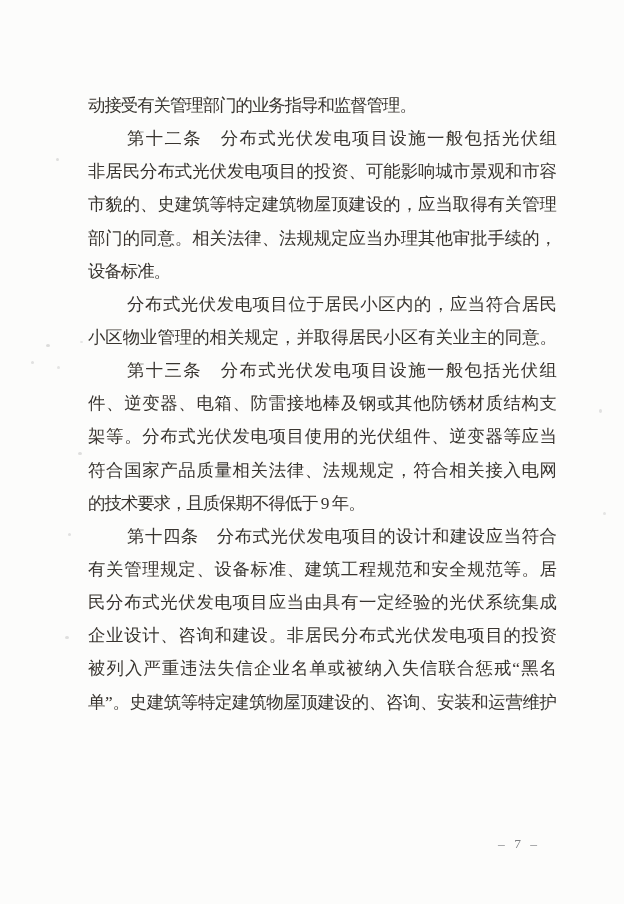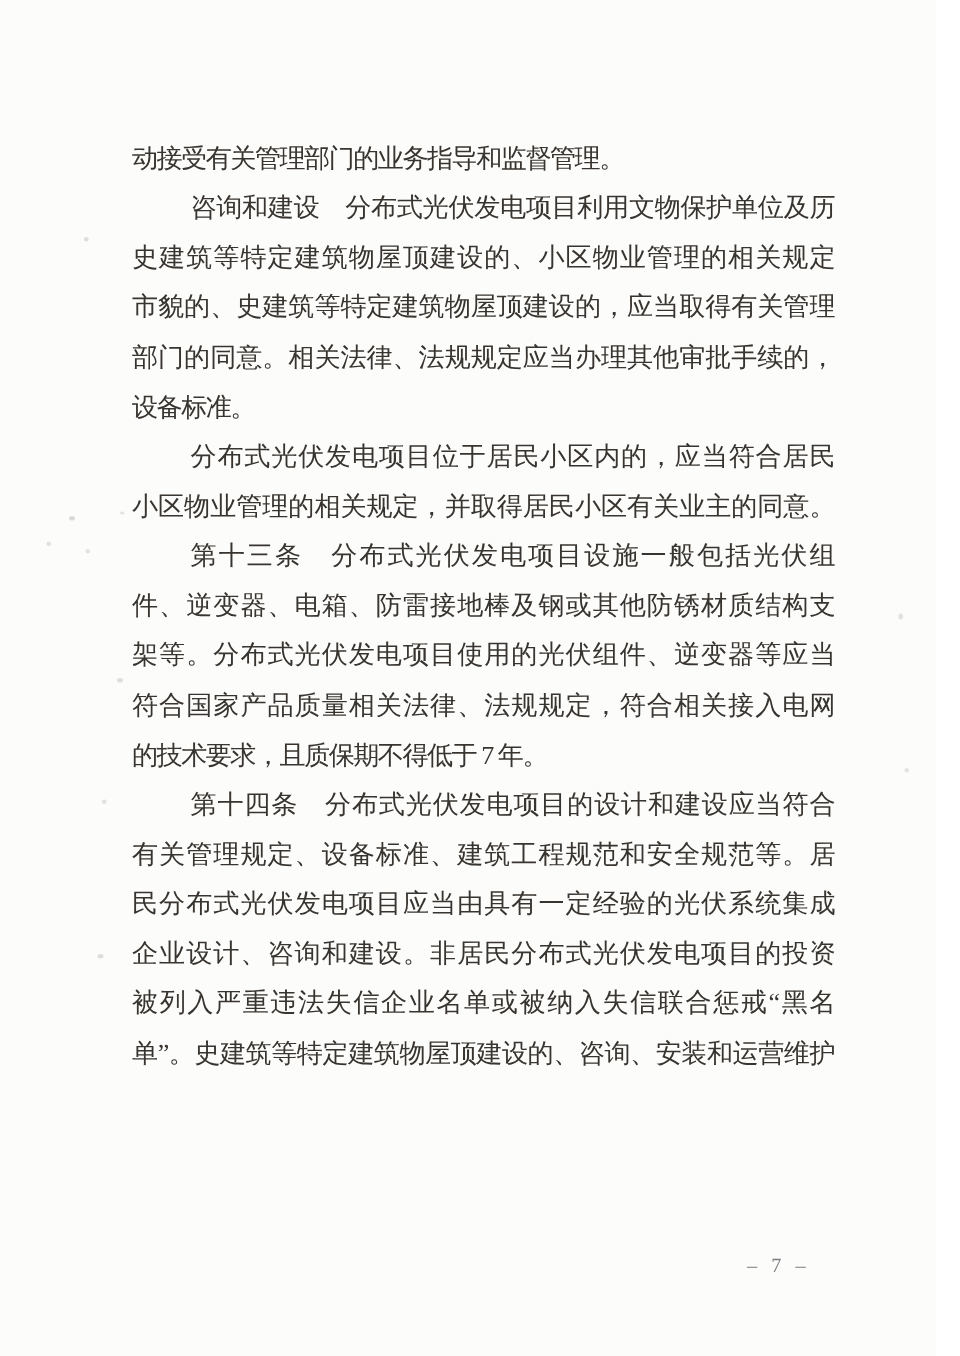--- a/index.html
+++ b/index.html
@@ -84,32 +84,32 @@
   .speck.i { left: 599px; top: 409px; width: 3px; height: 4px; opacity: 0.25; }
   .speck.j { left: 603px; top: 512px; width: 3px; height: 3px; opacity: 0.22; }
 </style>
 </head>
 <body>
 
 <div class="page">
 
   <div class="textblock">
     <div class="line">动接受有关管理部门的业务指导和监督管理。</div>
-    <div class="line fill indent">咨询和建设　分布式光伏发电项目利用文物保护单位及历</div>
-    <div class="line fill">史建筑等特定建筑物屋顶建设的、小区物业管理的相关规定</div>
+    <div class="line fill indent">第十二条　分布式光伏发电项目设施一般包括光伏组</div>
+    <div class="line fill">非居民分布式光伏发电项目的投资、可能影响城市景观和市容</div>
     <div class="line fill">市貌的、史建筑等特定建筑物屋顶建设的，应当取得有关管理</div>
     <div class="line fill">部门的同意。相关法律、法规规定应当办理其他审批手续的，</div>
     <div class="line">设备标准。</div>
     <div class="line fill indent">分布式光伏发电项目位于居民小区内的，应当符合居民</div>
     <div class="line fill">小区物业管理的相关规定，并取得居民小区有关业主的同意。</div>
     <div class="line fill indent">第十三条　分布式光伏发电项目设施一般包括光伏组</div>
     <div class="line fill">件、逆变器、电箱、防雷接地棒及钢或其他防锈材质结构支</div>
     <div class="line fill">架等。分布式光伏发电项目使用的光伏组件、逆变器等应当</div>
     <div class="line fill">符合国家产品质量相关法律、法规规定，符合相关接入电网</div>
-    <div class="line">的技术要求，且质保期不得低于 7 年。</div>
+    <div class="line">的技术要求，且质保期不得低于 9 年。</div>
     <div class="line fill indent">第十四条　分布式光伏发电项目的设计和建设应当符合</div>
     <div class="line fill">有关管理规定、设备标准、建筑工程规范和安全规范等。居</div>
     <div class="line fill">民分布式光伏发电项目应当由具有一定经验的光伏系统集成</div>
     <div class="line fill">企业设计、咨询和建设。非居民分布式光伏发电项目的投资</div>
     <div class="line fill">被列入严重违法失信企业名单或被纳入失信联合惩戒“黑名</div>
     <div class="line fill">单”。史建筑等特定建筑物屋顶建设的、咨询、安装和运营维护</div>
   </div>
 
   <div class="pagenum">– 7 –</div>
 

